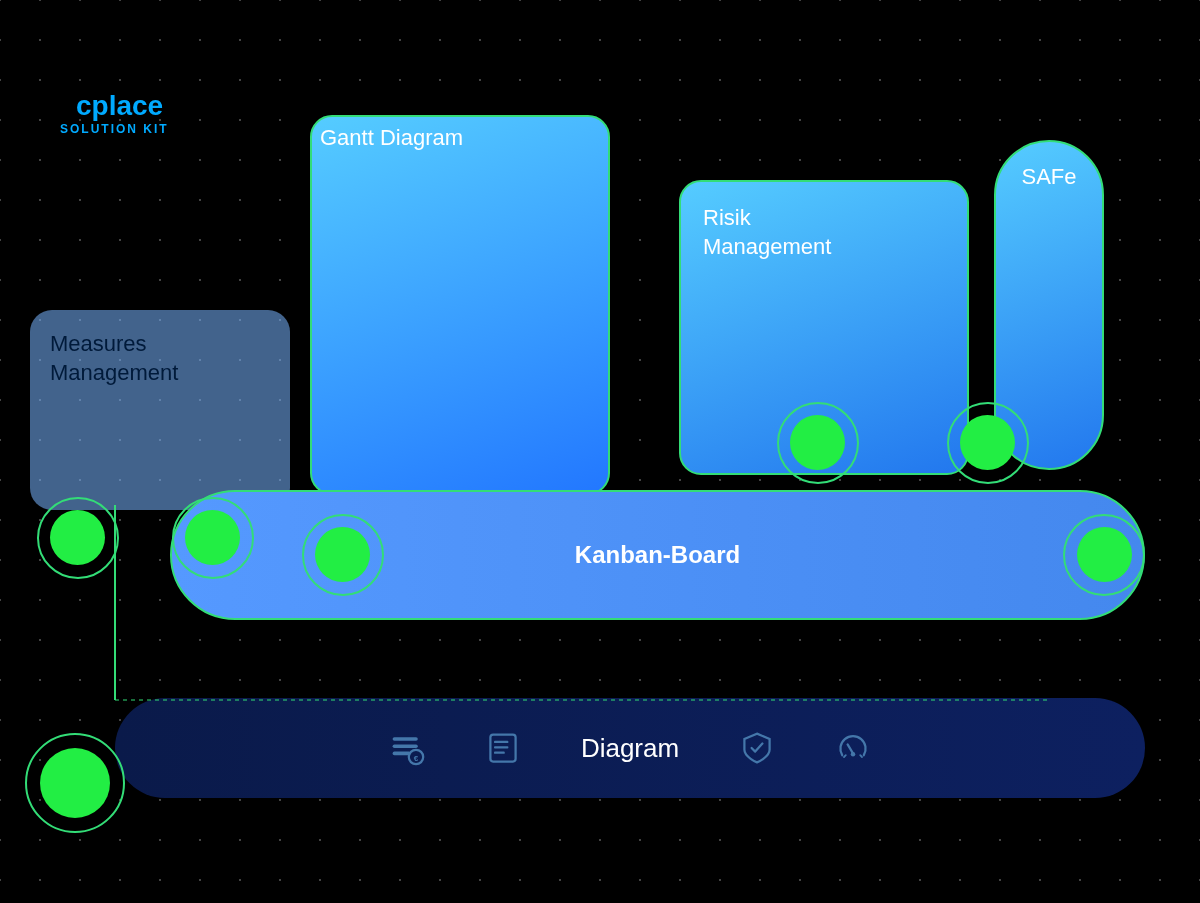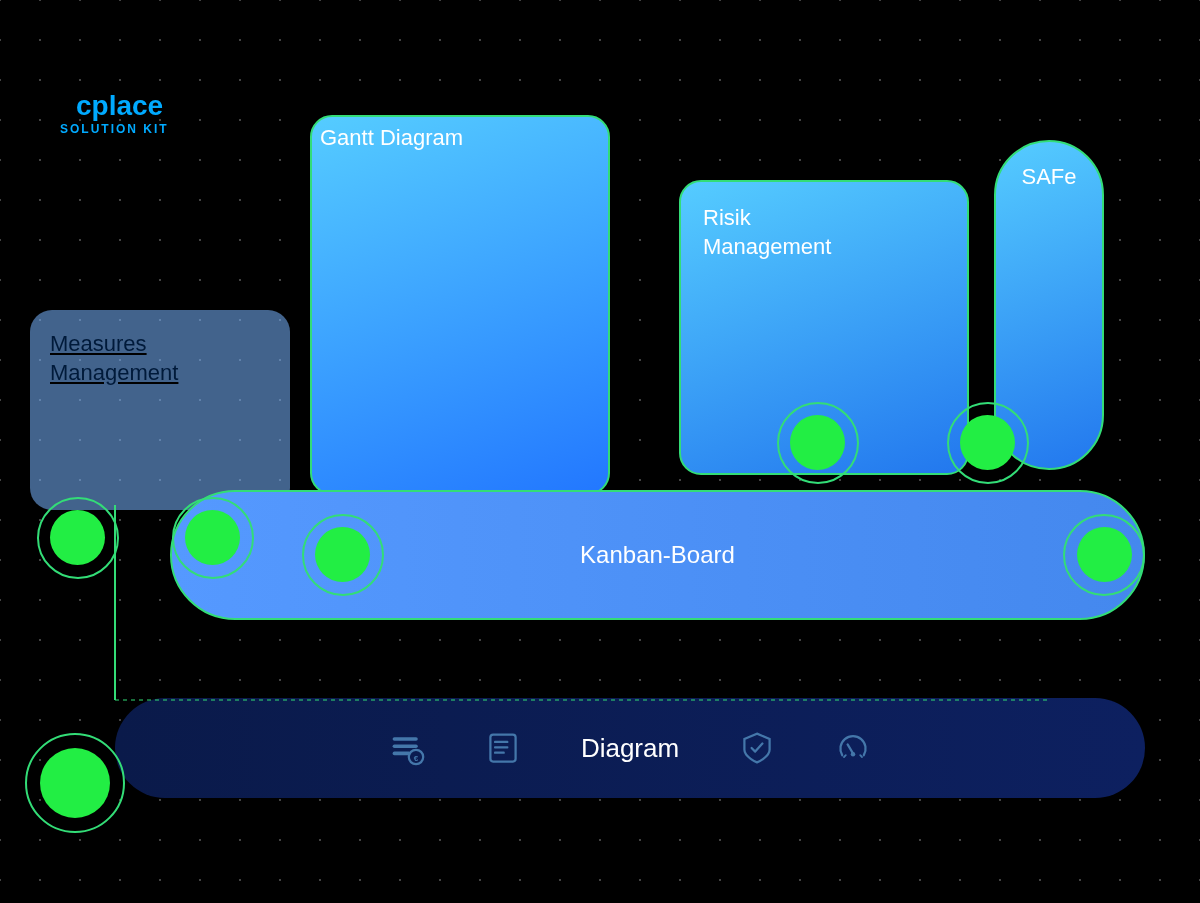--- a/index.html
+++ b/index.html
@@ -45,21 +45,20 @@
       position: absolute;
       top: 310px;
       left: 30px;
       width: 260px;
       height: 200px;
       background: rgba(120, 180, 255, 0.55);
       border-radius: 22px;
       display: flex;
       align-items: flex-start;
       padding: 20px;
-      text-decoration: underline;
     }
     .measures-label {
       color: #001a3a;
       font-size: 22px;
       font-weight: 400;
       line-height: 1.3;
     }
 
     
     .gantt-box {
@@ -134,21 +133,21 @@
       background: linear-gradient(90deg, #5599ff 0%, #4488ee 100%);
       border-radius: 65px;
       display: flex;
       align-items: center;
       justify-content: center;
       border: 2.5px solid #33dd77;
     }
     .kanban-label {
       color: #fff;
       font-size: 24px;
-      font-weight: 400;
+      font-weight: 700;
     }
 
     
     .platform-bar {
       position: absolute;
       bottom: 105px;
       left: 115px;
       right: 55px;
       height: 100px;
       background: linear-gradient(90deg, #0a1a4a 0%, #0d2060 100%);

